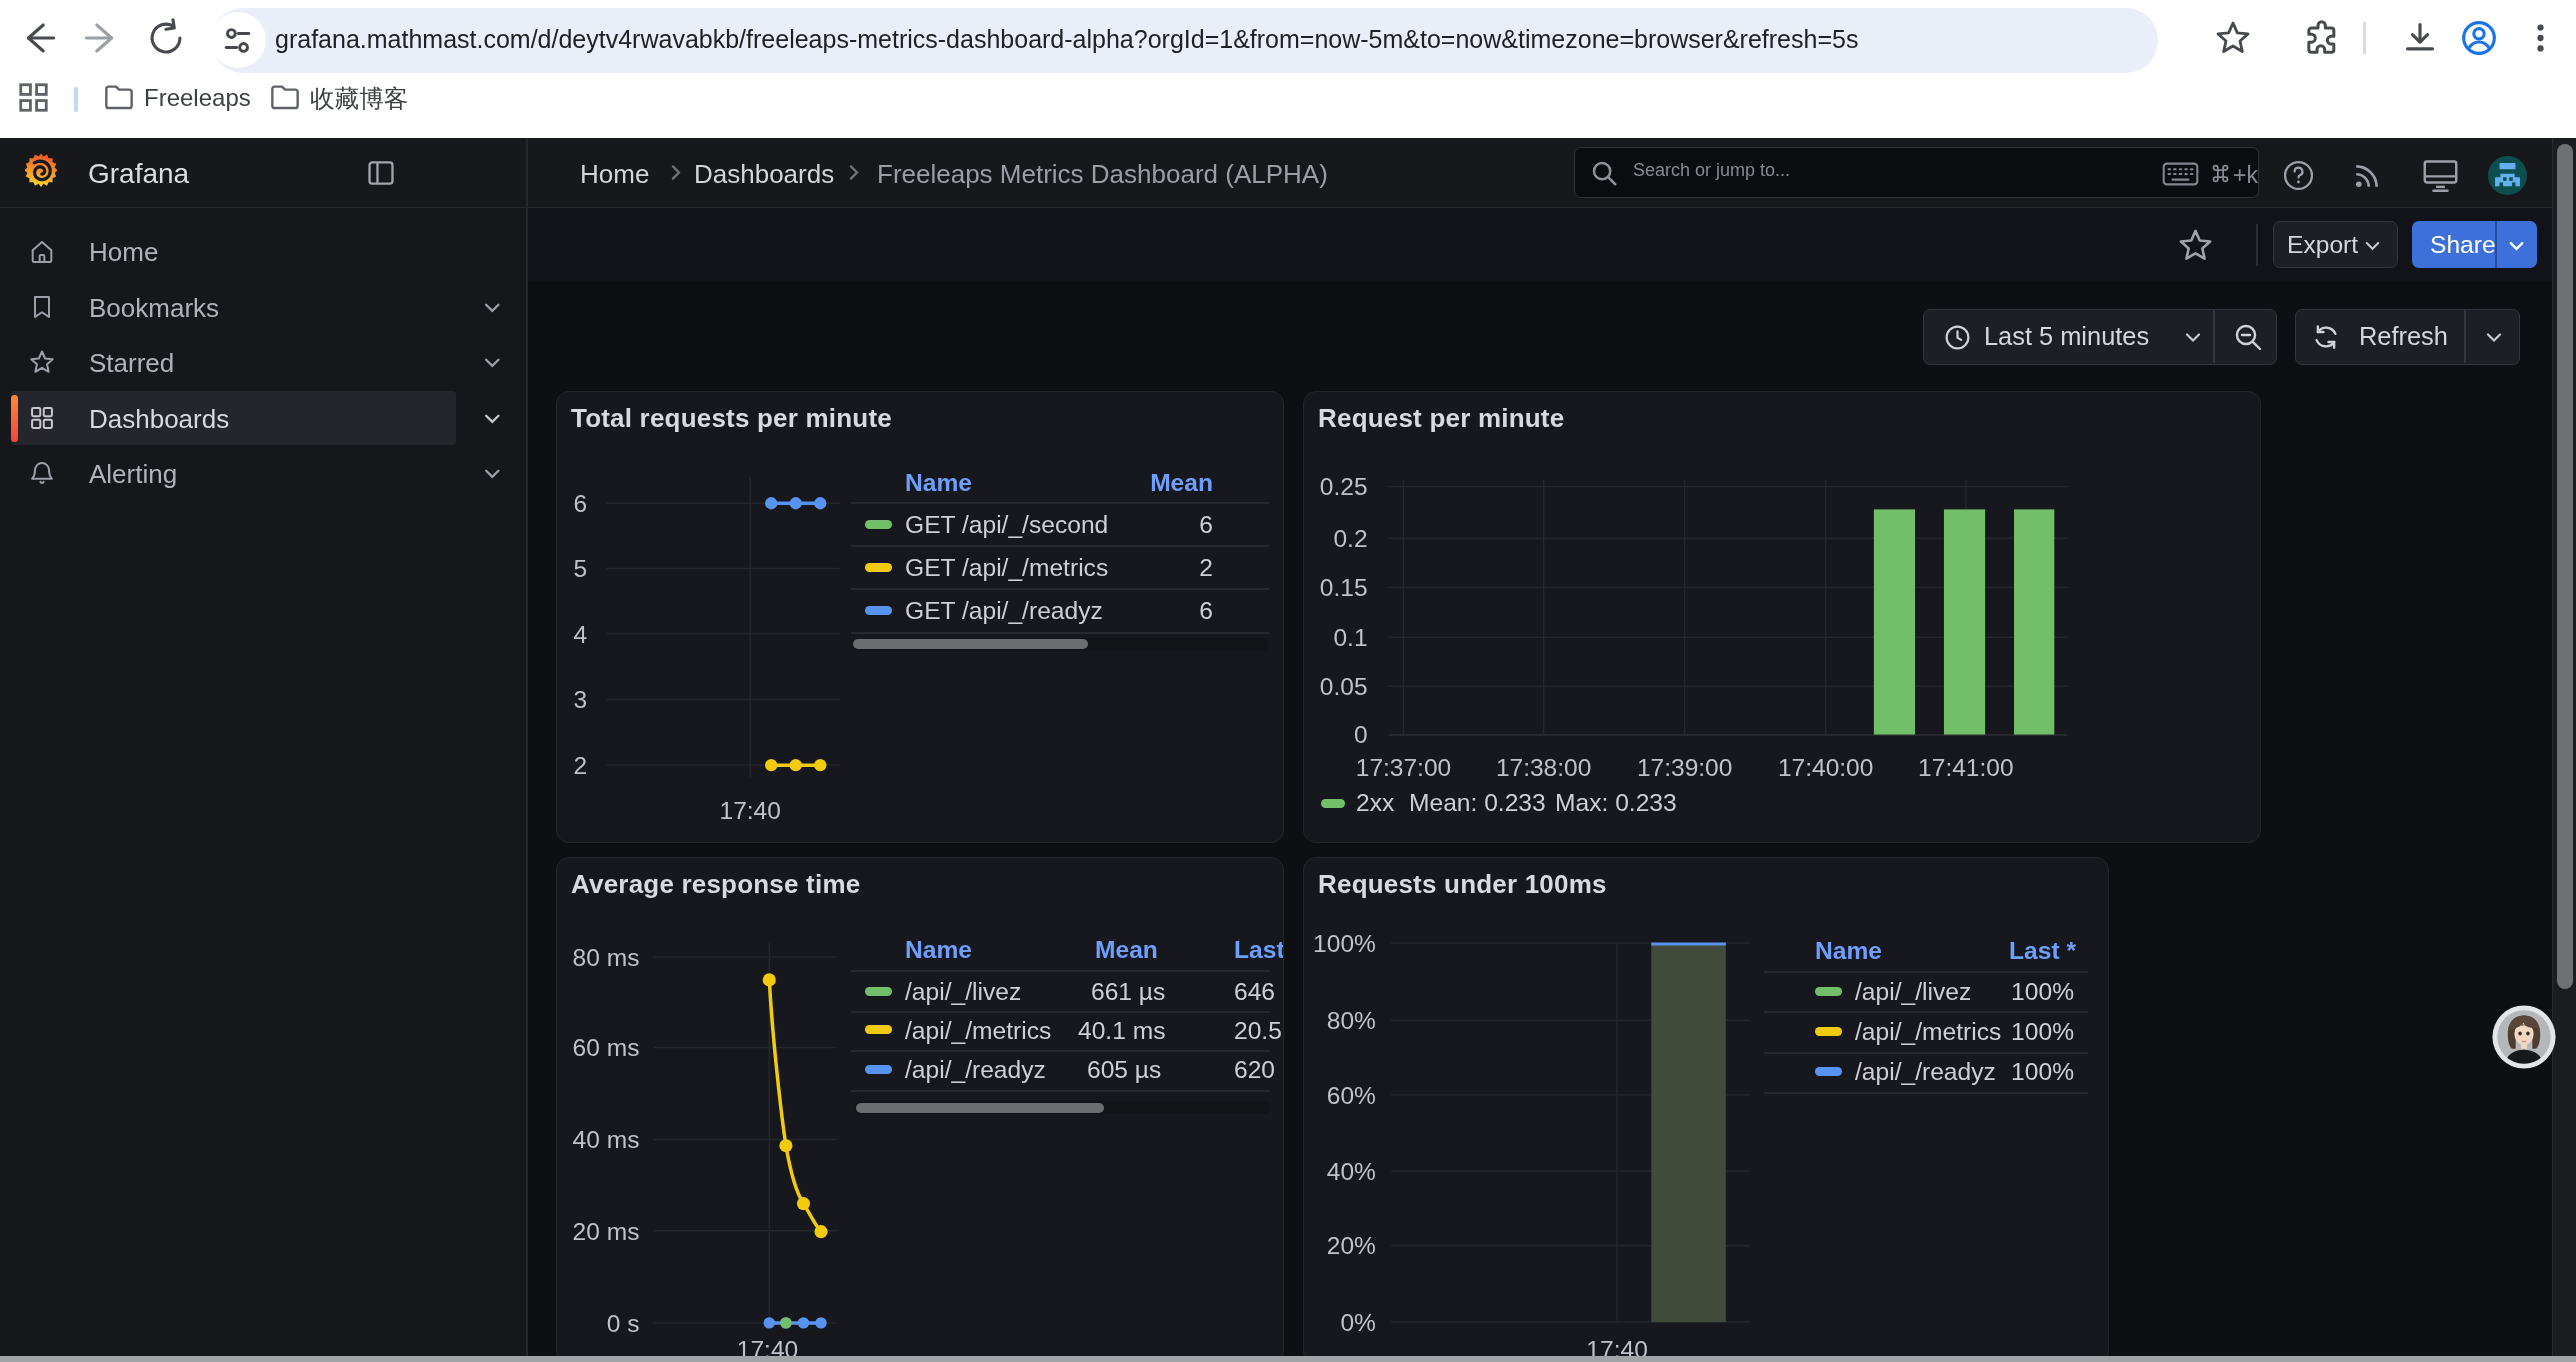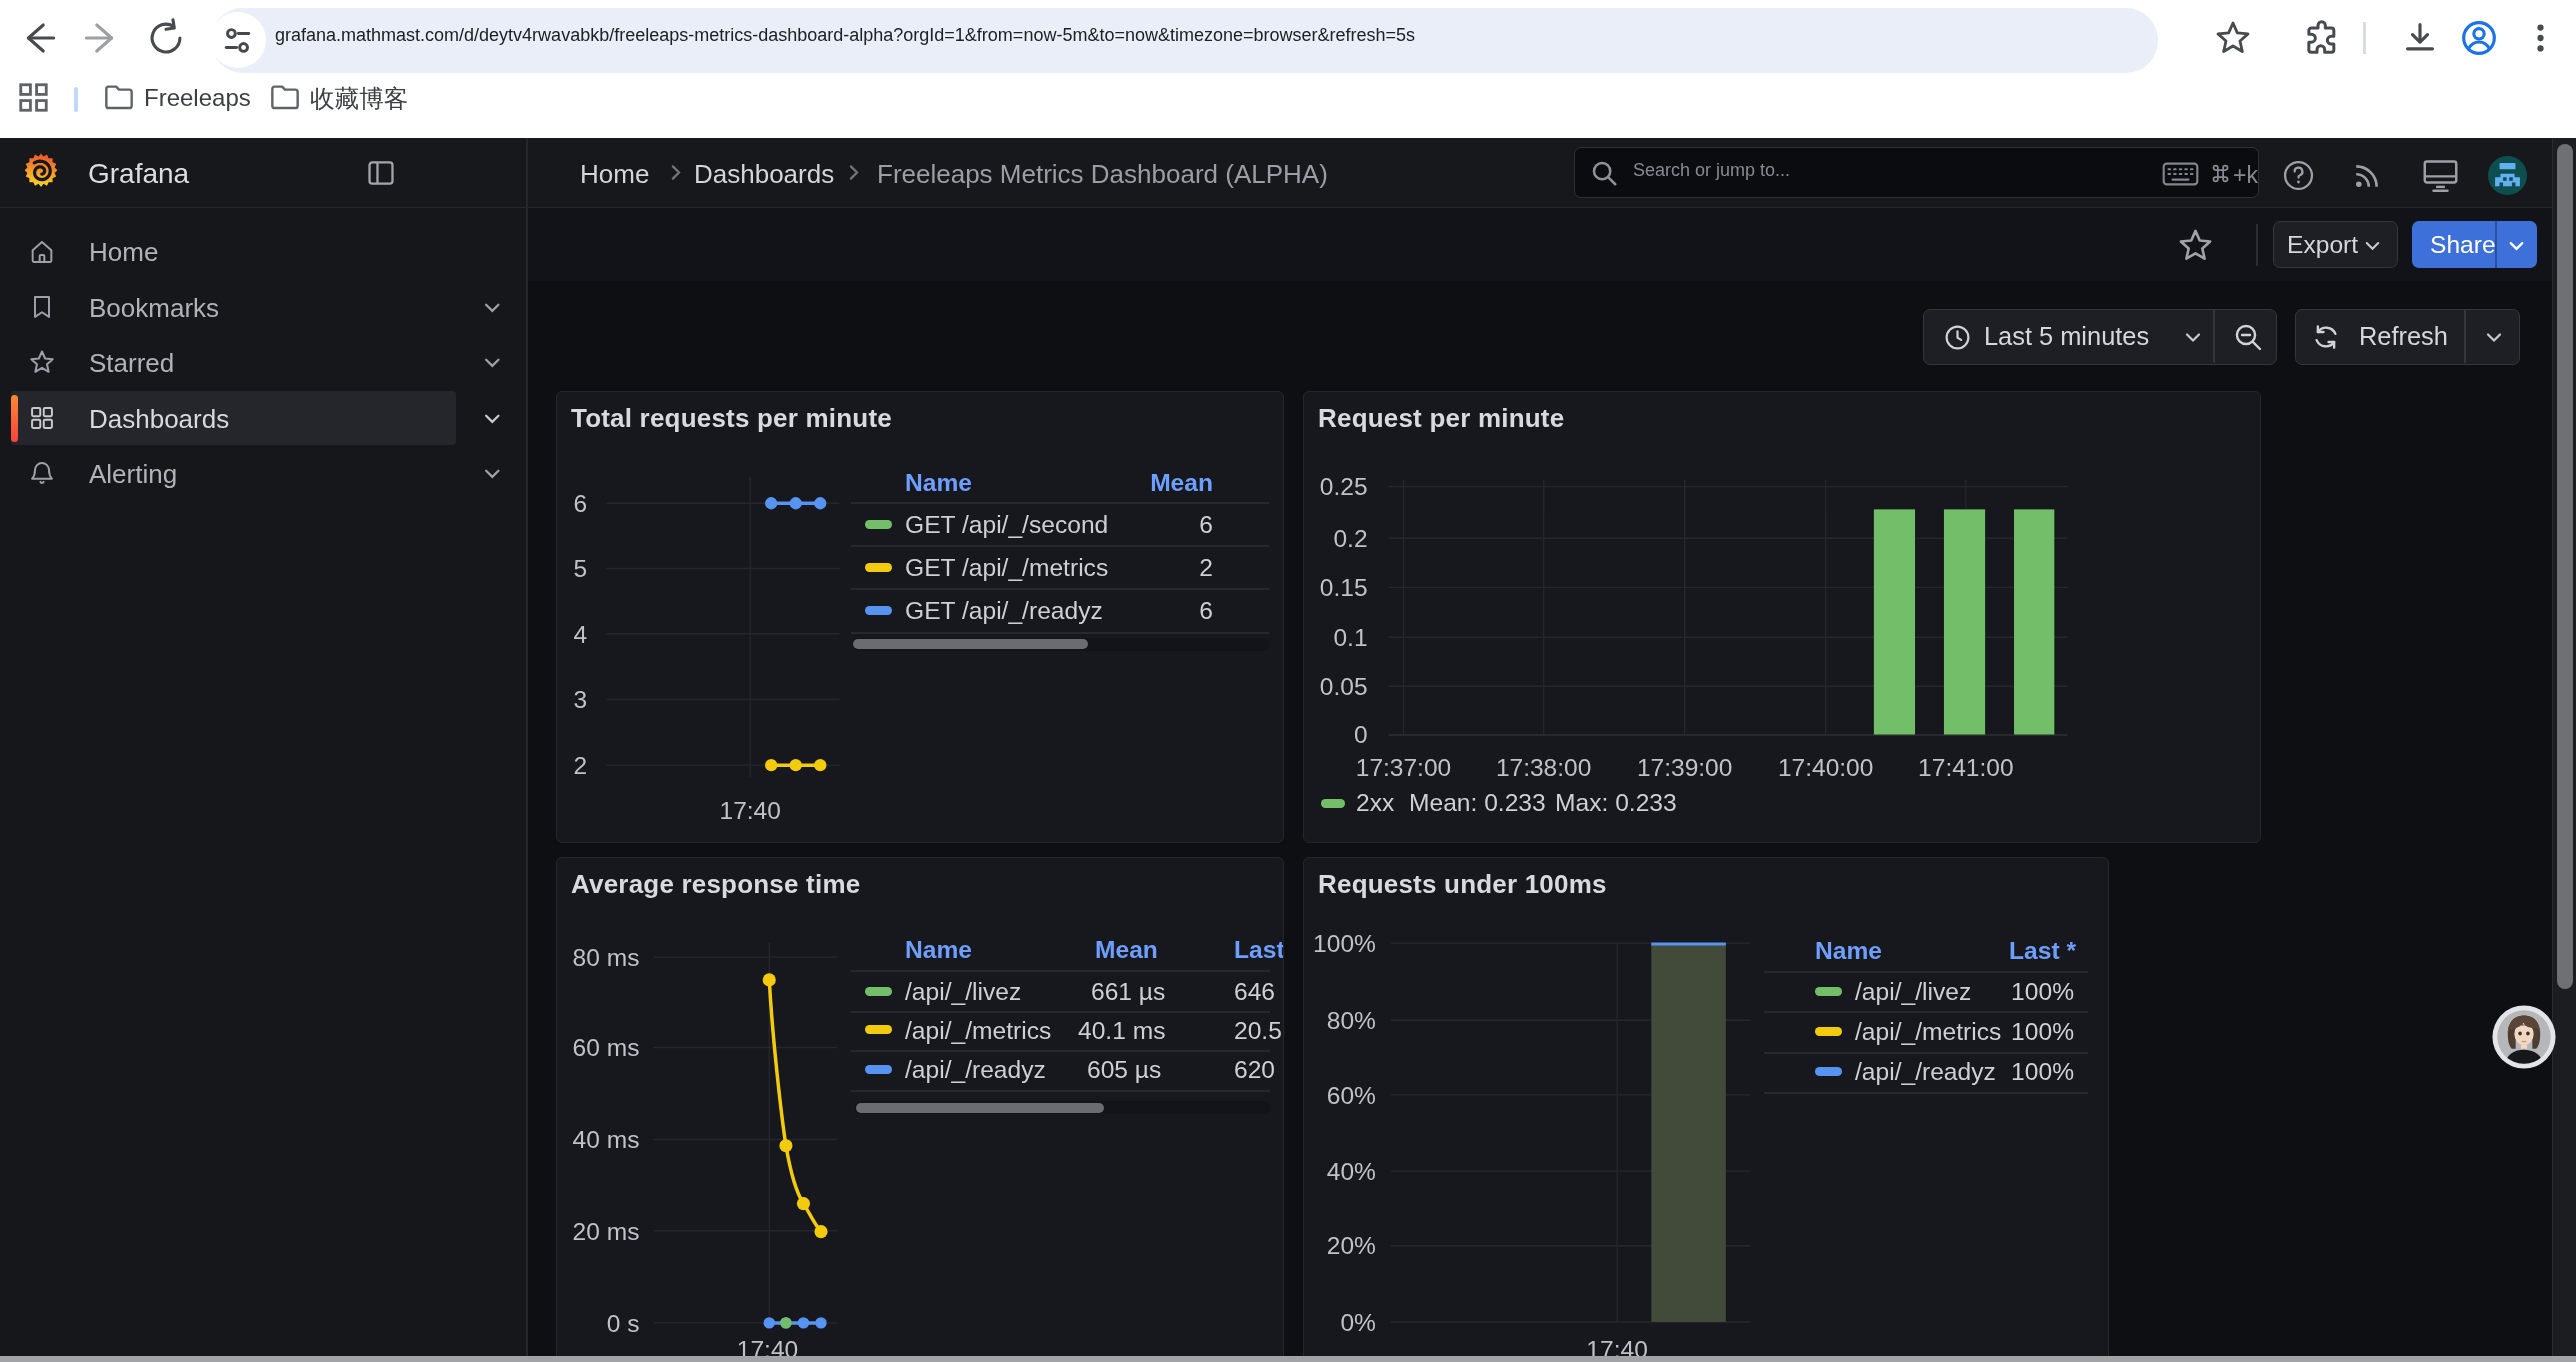--- a/index.html
+++ b/index.html
@@ -3,31 +3,31 @@
 <meta charset="utf-8">
 <style>
   * { margin:0; padding:0; box-sizing:border-box; }
   html,body { width:2576px; height:1363px; overflow:hidden; background:#fff; }
   body { font-family:"Liberation Sans", sans-serif; }
   .abs { position:absolute; }
   #page { position:relative; width:2576px; height:1363px; overflow:hidden; background:#0e0f12;  }
   
   #chrome { position:absolute; left:0; top:0; width:2576px; height:138px; background:#ffffff; }
   #urlpill { position:absolute; left:211px; top:8px; width:1947px; height:65px; border-radius:32px; background:#e9eef9; }
-  #urltxt { position:absolute; left:275px; top:25.4px; font-size:18px; color:#202124; white-space:nowrap; letter-spacing:0;}
+  #urltxt { position:absolute; left:275px; top:25.4px; font-size:25px; color:#202124; white-space:nowrap; letter-spacing:0;}
   #tunec { position:absolute; left:210px; top:12.3px; width:56px; height:56px; border-radius:28px; background:#ffffff; }
   
   #gtop { position:absolute; left:0; top:138px; width:2576px; height:70px; background:#17181c; border-bottom:1.8px solid #26272c; }
   #sidebar { position:absolute; left:0; top:208px; width:526px; height:1155px; background:#16171b; }
   #vline { position:absolute; left:526px; top:138px; width:1.8px; height:1225px; background:#26272c; }
   #toolbar2 { position:absolute; left:528px; top:208px; width:2048px; height:74px; background:#121318; border-bottom:1.8px solid #212227; }
   #canvas { position:absolute; left:528px; top:281px; width:2048px; height:1081px; background:#0e0f12; }
   .navtxt { position:absolute; font-size:26px; color:#b0b3ba; }
   .crumb { font-size:26px; color:#d3d5da; position:absolute; top:159px; }
-  .panel { position:absolute; background:#16181d; border:1.8px solid #24262c; border-radius:6px; overflow:hidden; }
+  .panel { position:absolute; background:#16181d; border:1.8px solid #24262c; border-radius:13px; overflow:hidden; }
   .ptitle { position:absolute; left:14px; top:10.5px; font-size:26px; font-weight:700; color:#d8dadf; letter-spacing:0.2px; }
   .lghead { position:absolute; font-size:24.6px; font-weight:700; color:#6e9fff; white-space:nowrap; }
   .lgtxt { position:absolute; font-size:24.6px; color:#ced0d5; white-space:nowrap; }
   .lgsep { position:absolute; height:1.8px; background:#26282e; }
   .dash { position:absolute; width:27px; height:8.8px; border-radius:4.4px; }
   .sbtrack { position:absolute; height:13px; border-radius:7px; background:#131418; }
   .sbthumb { position:absolute; height:9.6px; border-radius:5.3px; background:#6b6c70; top:1.8px; }
   .btn { position:absolute; background:#1d1f24; border:1.8px solid #33363d; border-radius:7px; }
   .btntxt { position:absolute; font-size:25.4px; color:#d5d7dd; white-space:nowrap; }
 </style>

